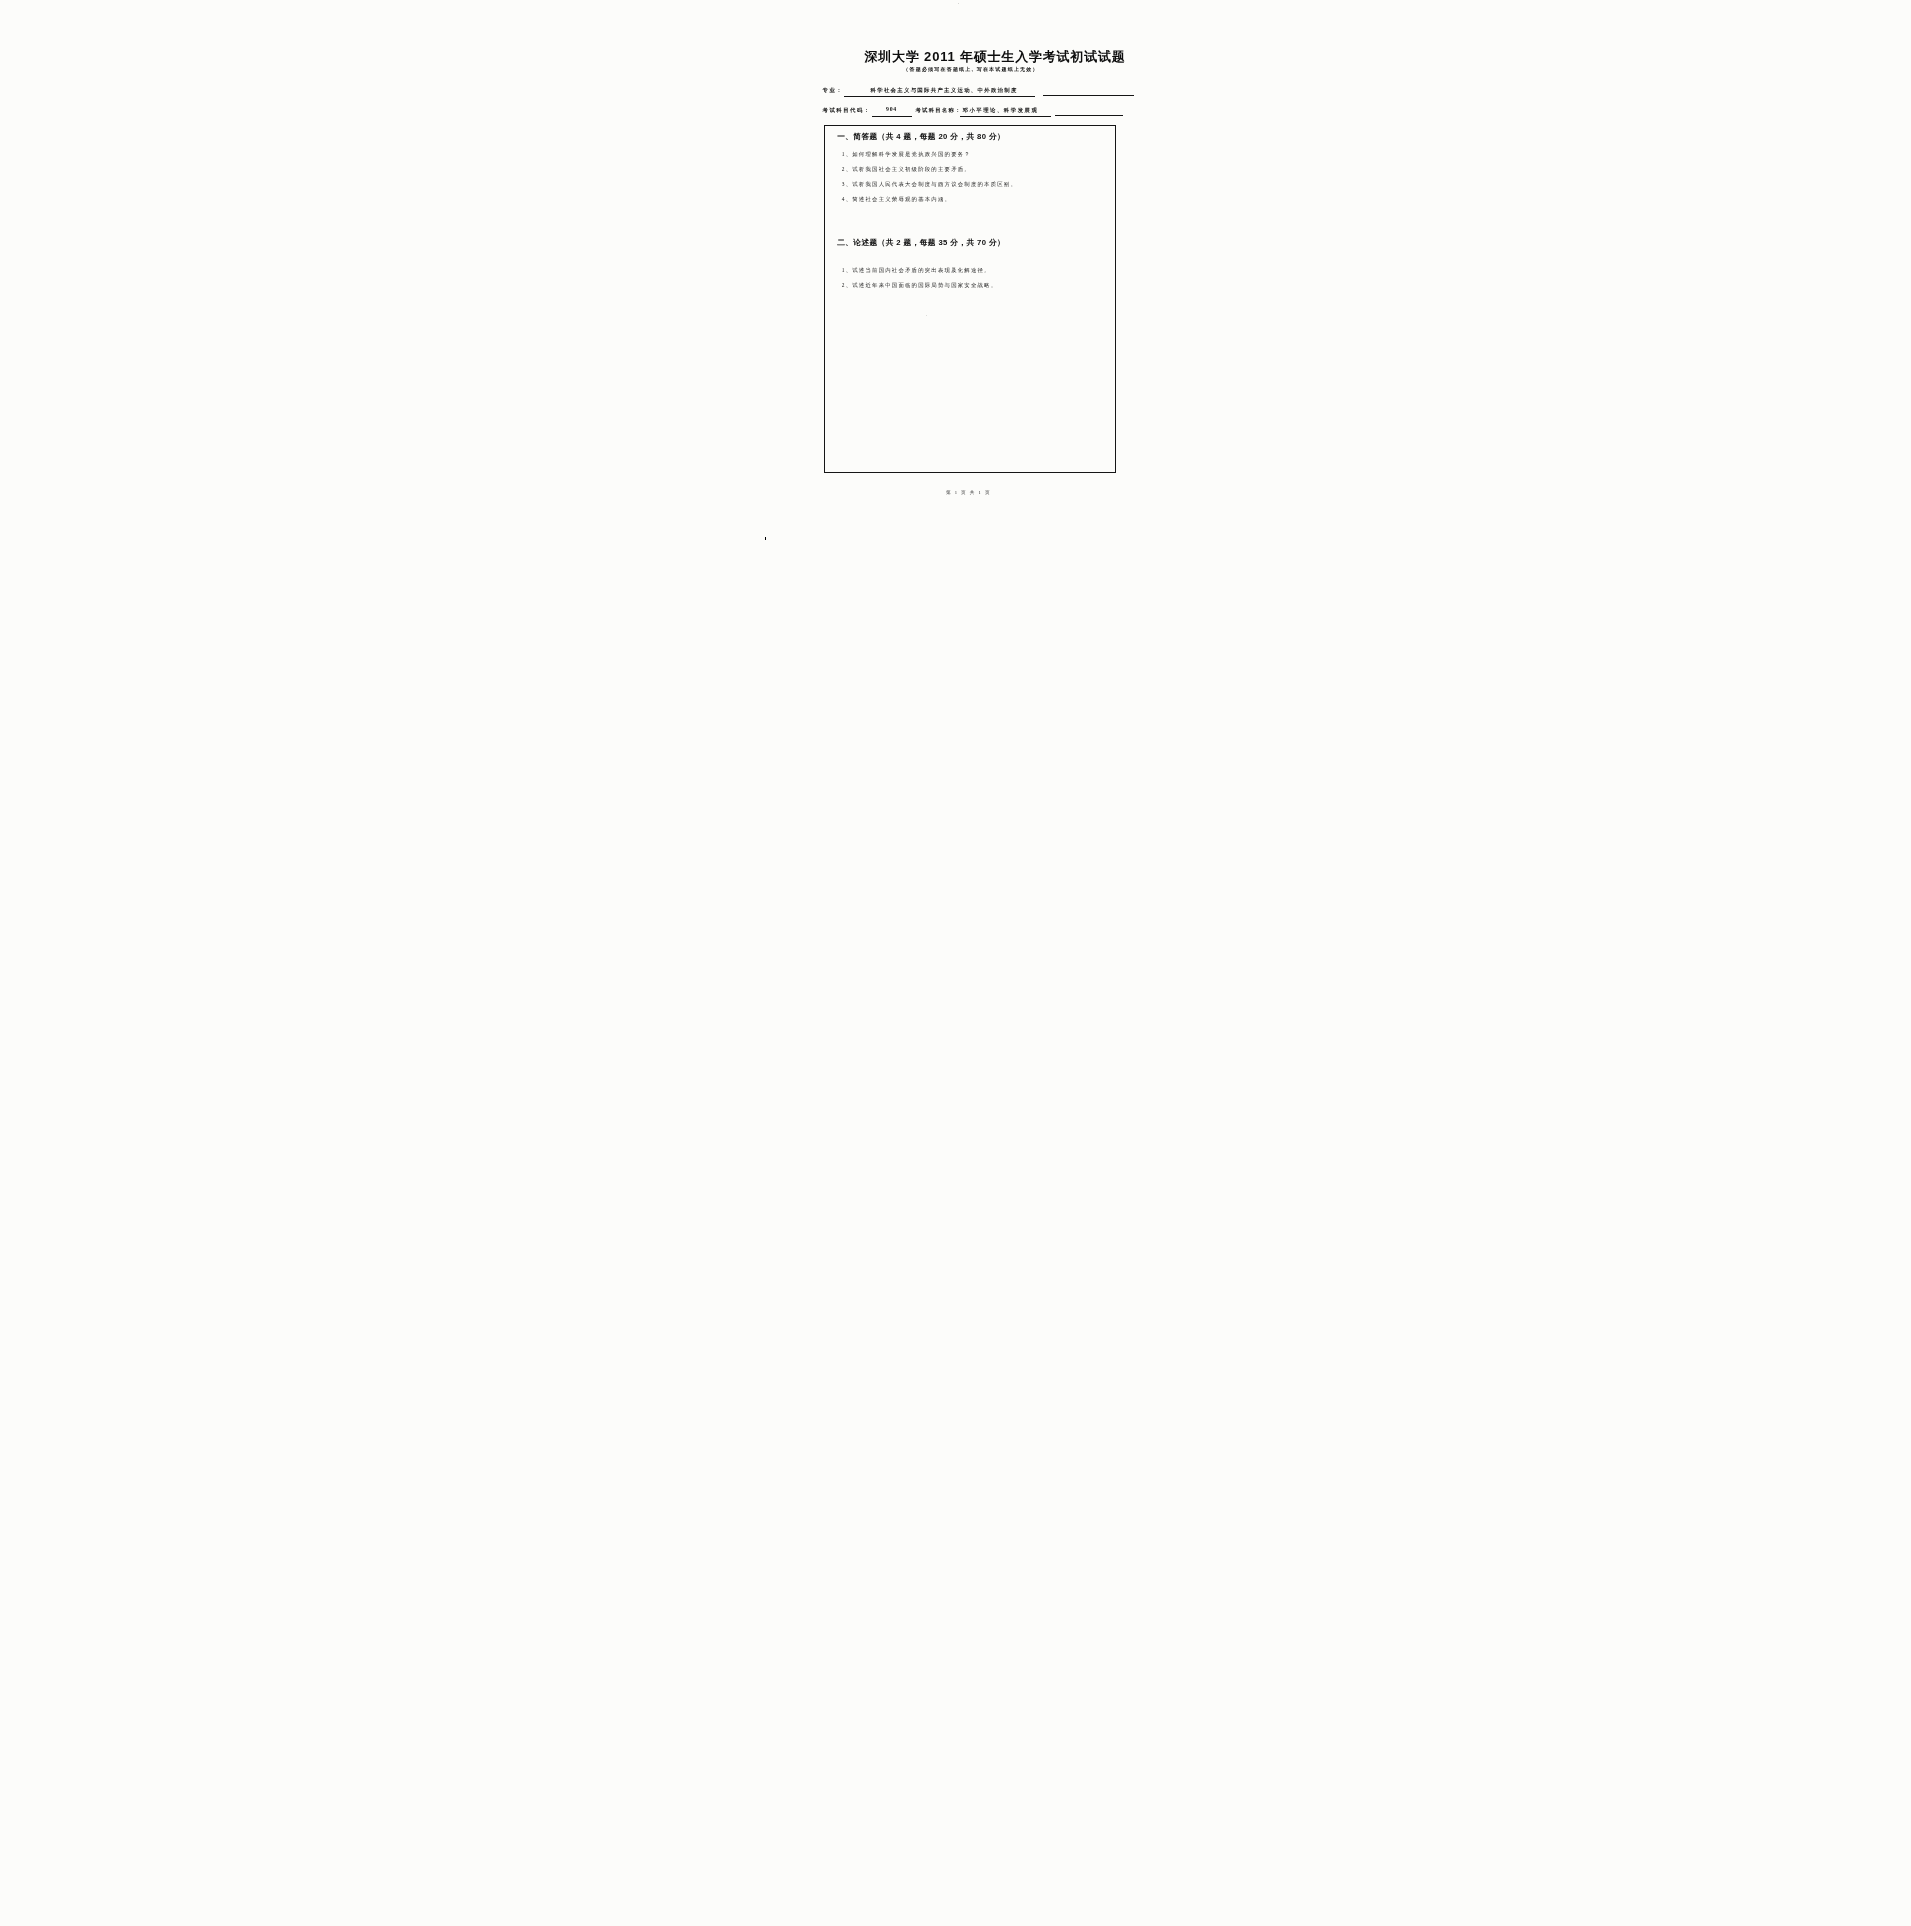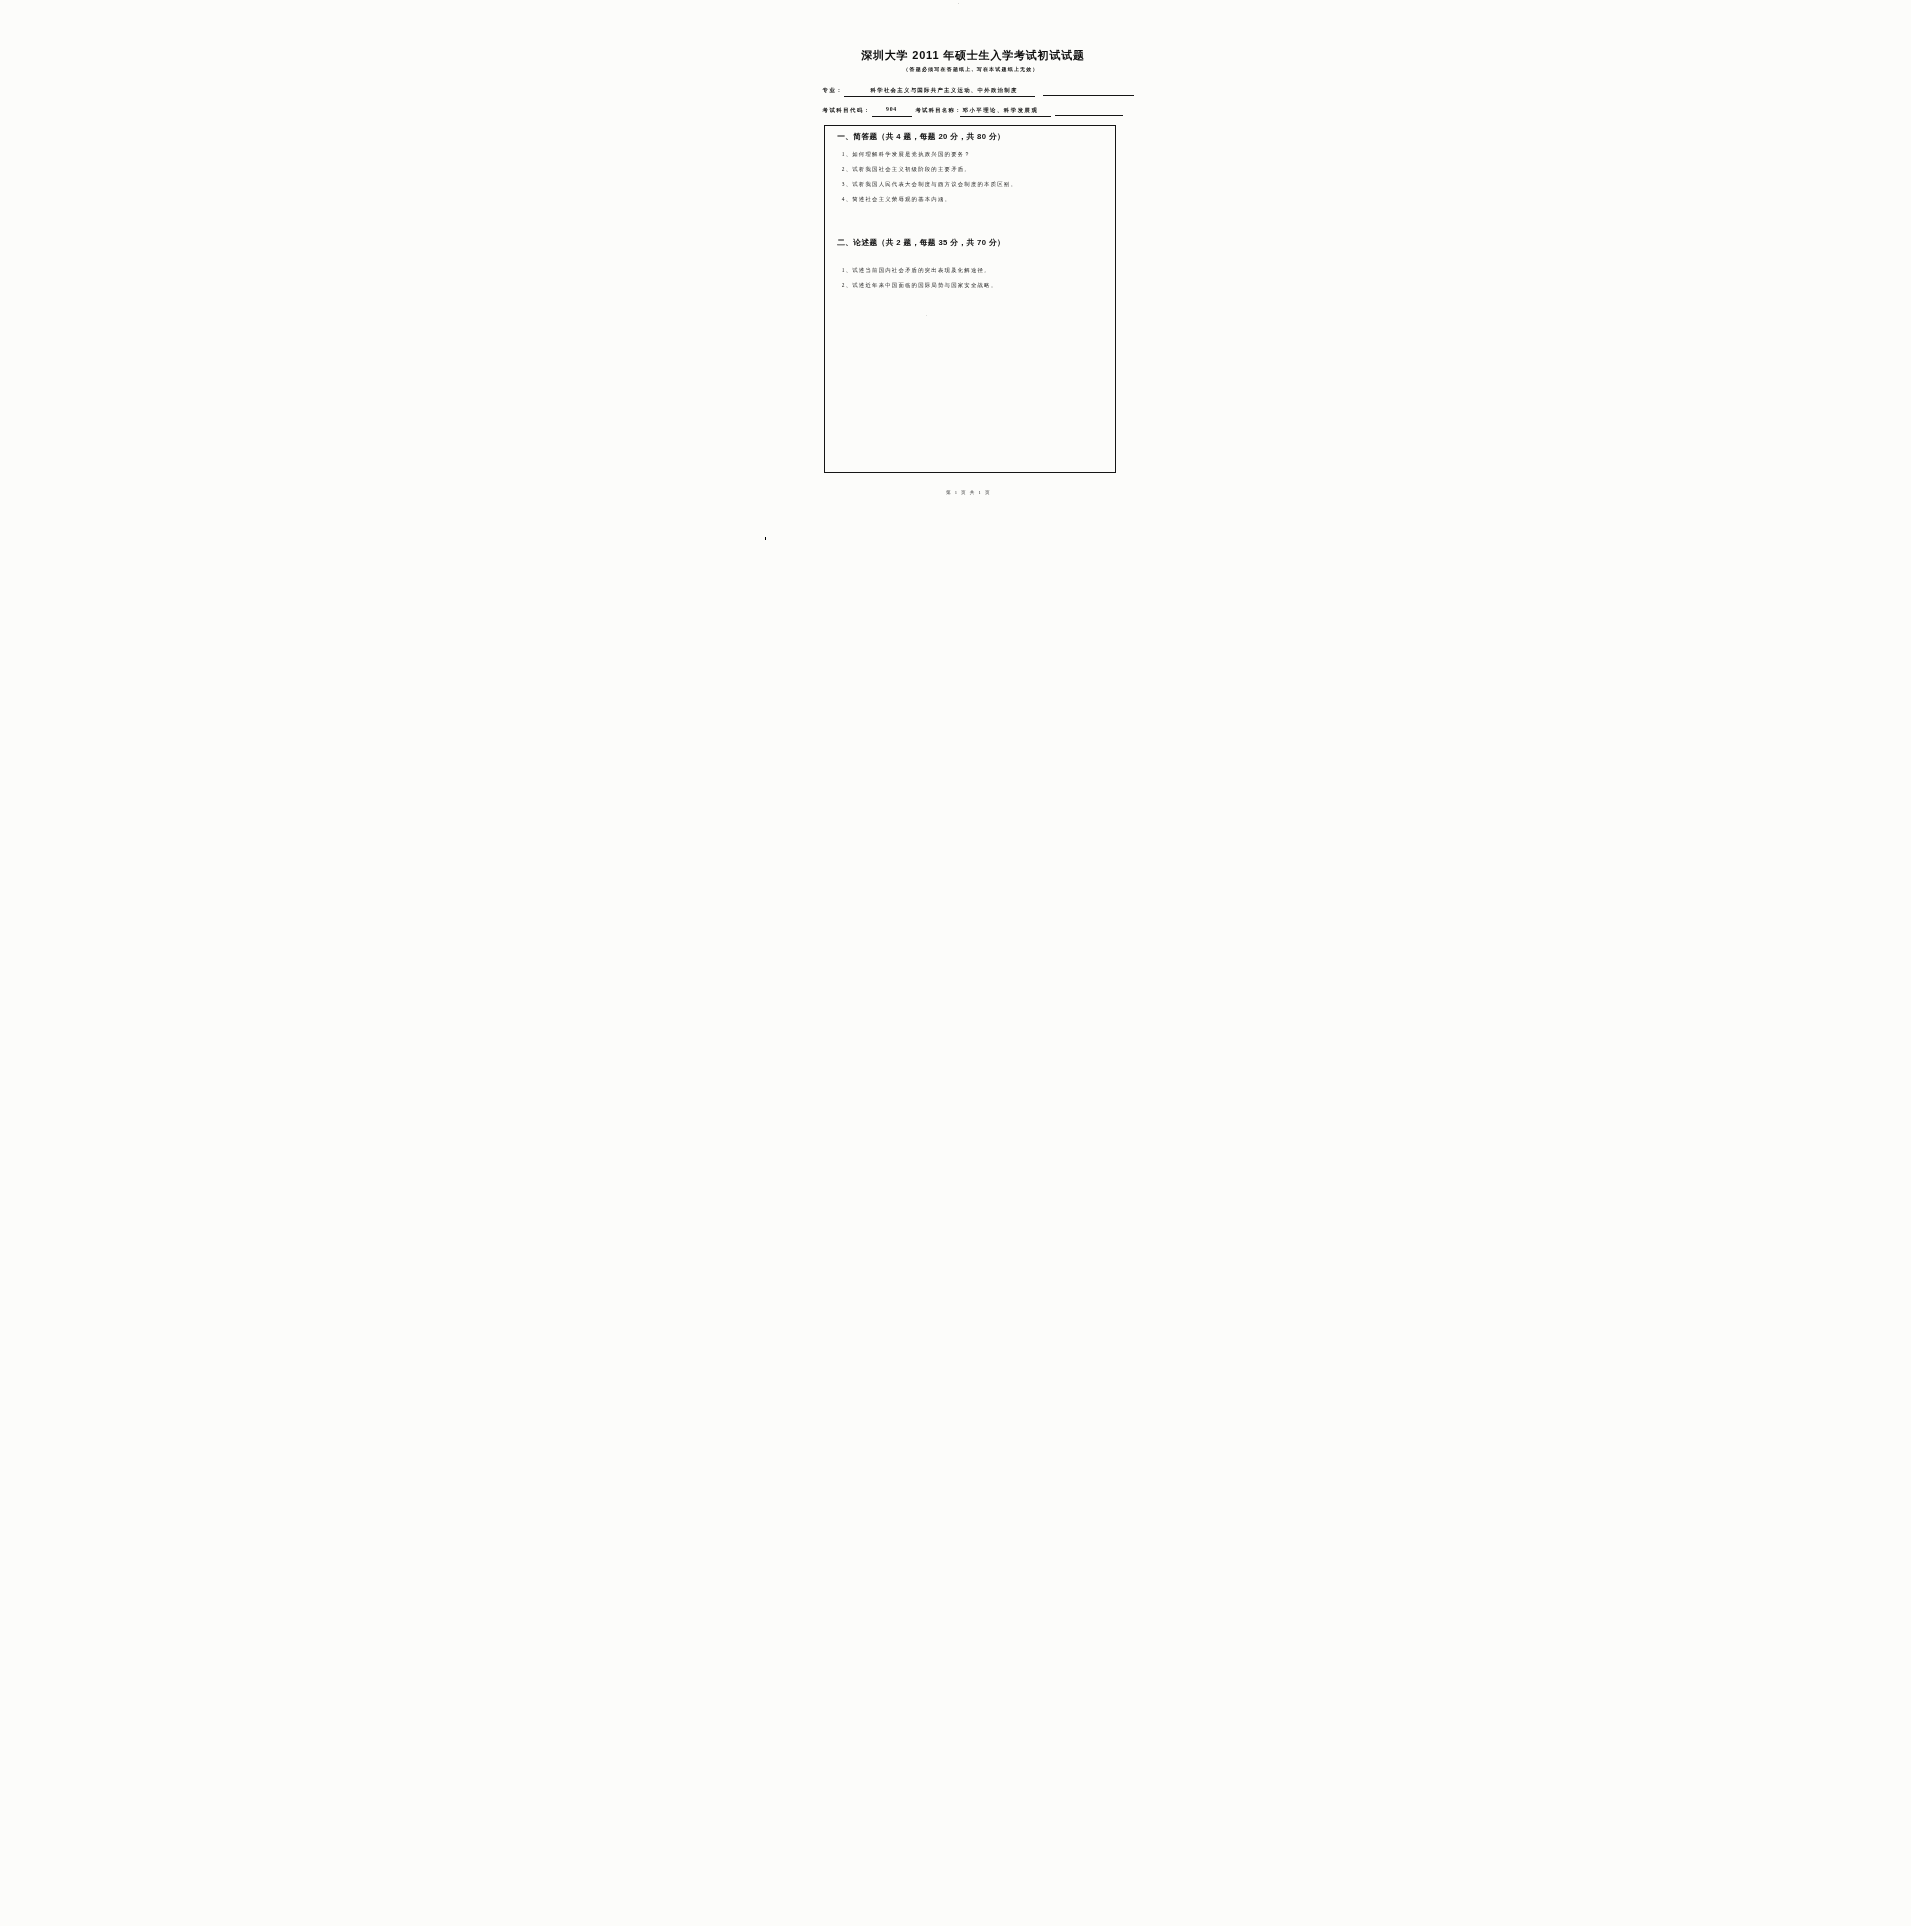--- a/index.html
+++ b/index.html
@@ -10,23 +10,23 @@
   .page{
     position:relative;
     width:382px;height:540px;
     margin:0 auto;
     background:var(--paper);
     color:var(--ink);
     overflow:hidden;
   }
   .abs{position:absolute;white-space:nowrap;}
   .title{
-    top:48px;left:93px;width:231px;text-align:center;
+    top:48px;left:100px;width:231px;text-align:center;
     font-family:"Liberation Sans",sans-serif;font-weight:bold;
-    font-size:11px;letter-spacing:0.8px;color:#0d0d0d;
+    font-size:13px;letter-spacing:0.8px;color:#0d0d0d;
   }
   .subtitle{
     top:66px;left:91px;width:231px;text-align:center;
     font-family:"Liberation Sans",sans-serif;font-weight:bold;
     font-size:5px;letter-spacing:1.2px;color:#111;
   }
   .meta-label,.meta-value{
     font-family:"Liberation Sans",sans-serif;font-weight:bold;
     font-size:5.4px;color:#101010;
   }

